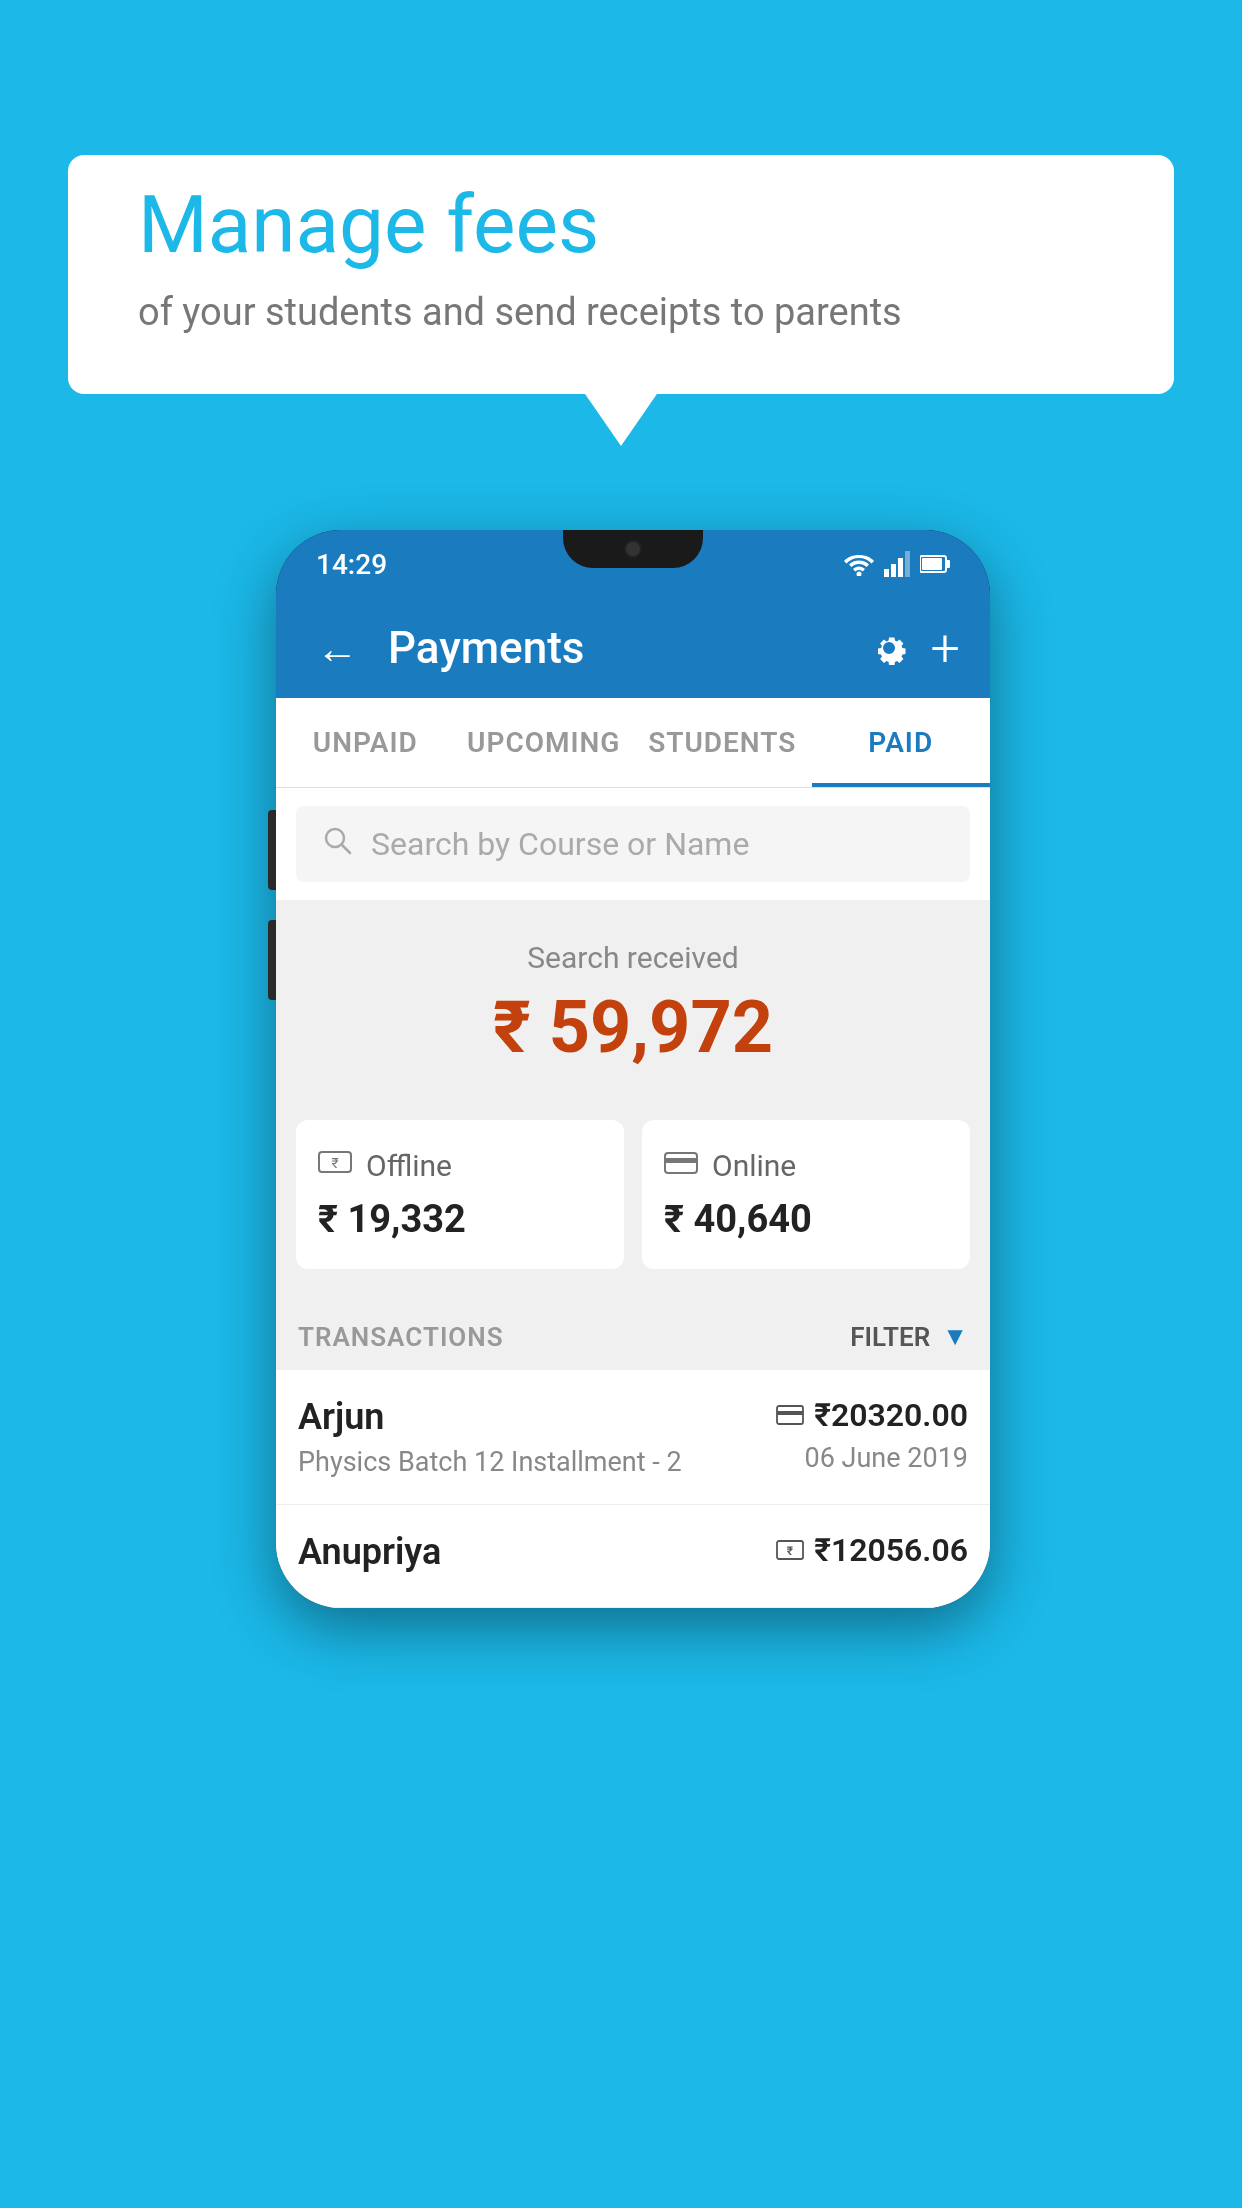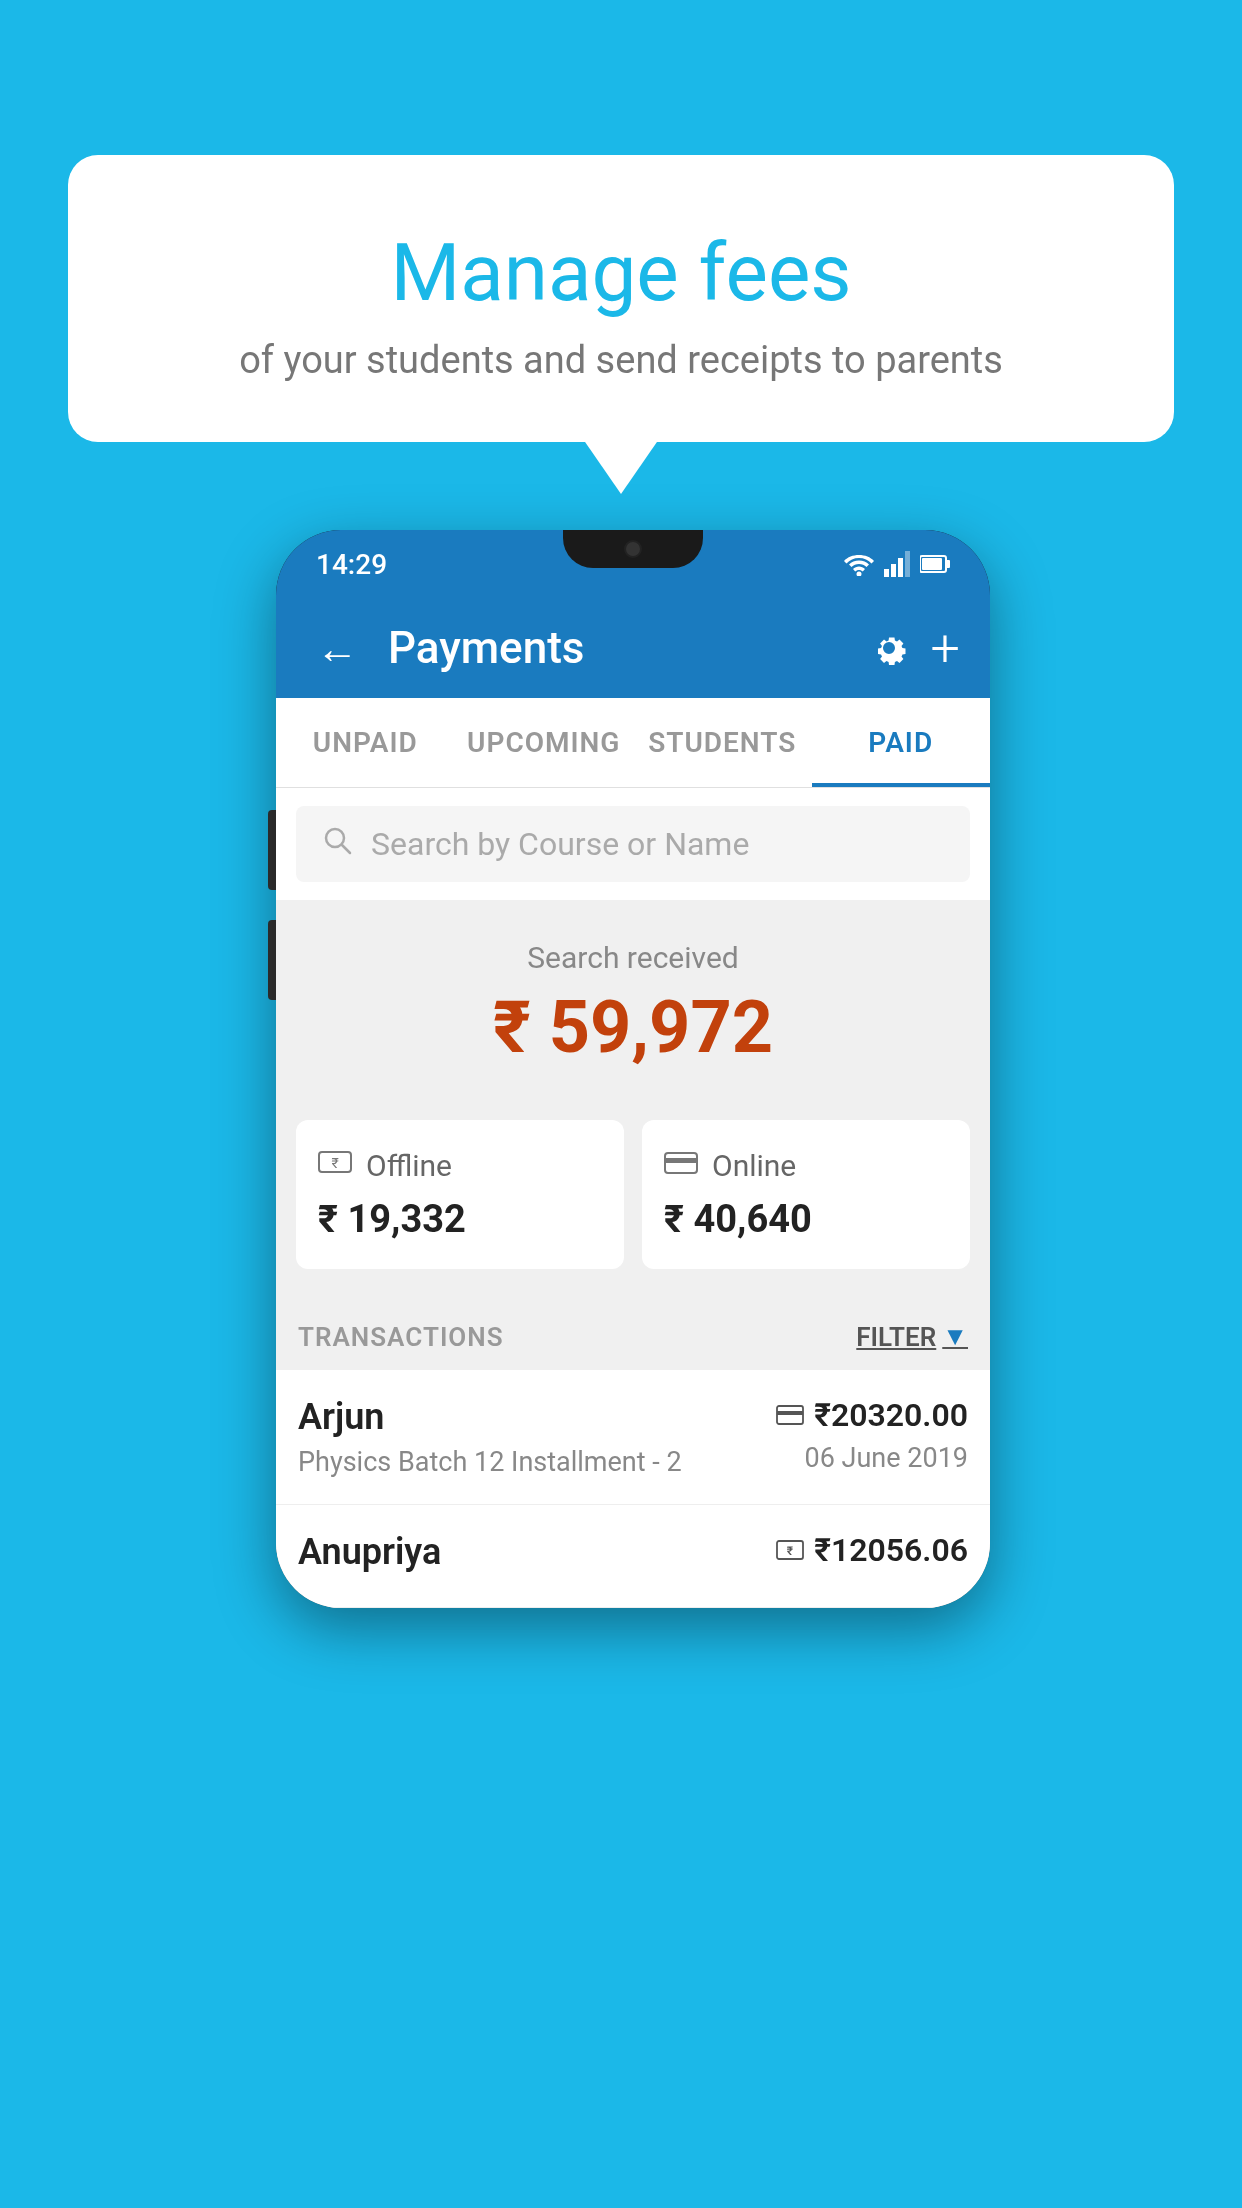--- a/index.html
+++ b/index.html
@@ -16,23 +16,22 @@
     
     .speech-bubble-container {
       position: absolute;
       top: 155px;
       left: 68px;
       right: 68px;
     }
 
     .speech-bubble {
       background: white;
-      border-radius: 30px;
-      padding: 71px 70px 60px;
-      text-align: center;
+      border-radius: 16px;
+      padding: 23px 70px 60px;
       position: relative;
     }
 
     .speech-bubble::after {
       content: '';
       position: absolute;
       bottom: -52px;
       left: 50%;
       transform: translateX(-50%);
       width: 0;
@@ -288,26 +287,25 @@
     .transactions-label {
       font-size: 26px;
       font-weight: 600;
       color: #999;
       letter-spacing: 1px;
     }
 
     .filter-button {
       display: flex;
       align-items: center;
-      gap: 6px;
+      gap: 12px;
       color: #555;
       font-size: 26px;
       font-weight: 600;
       cursor: pointer;
-      text-decoration: underline;
     }
 
     .filter-icon {
       color: #1a7bbf;
       font-size: 26px;
     }
 
     
     .transactions-list {
       background: white;

